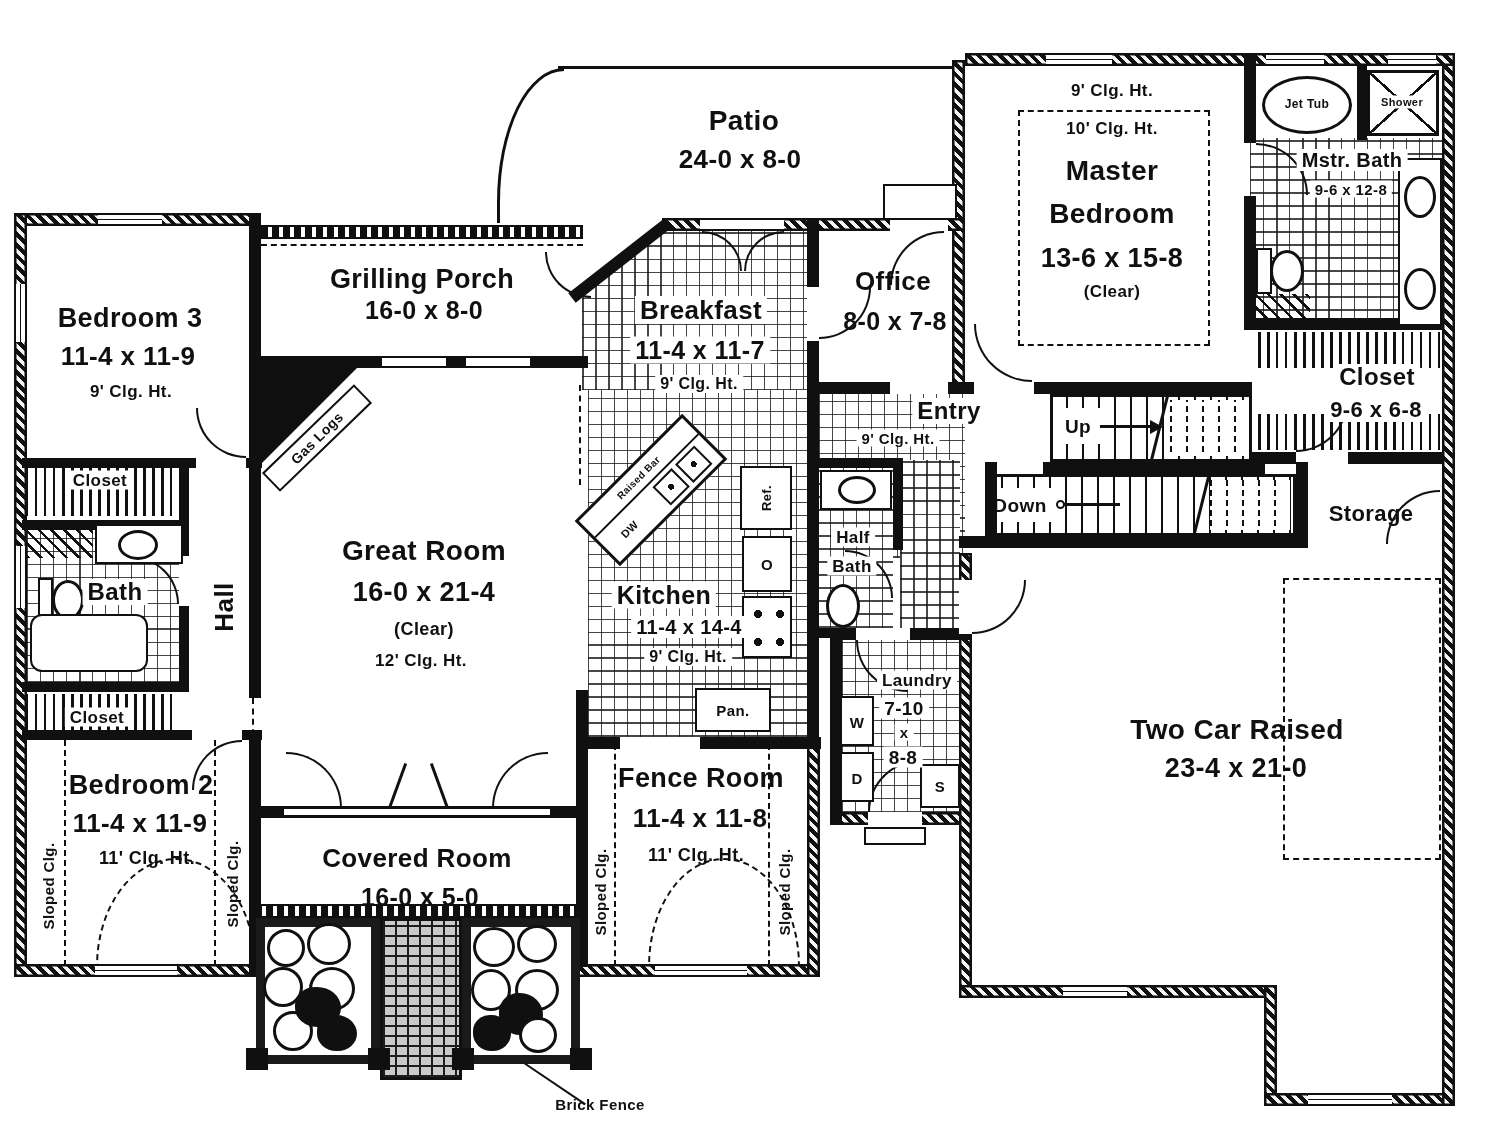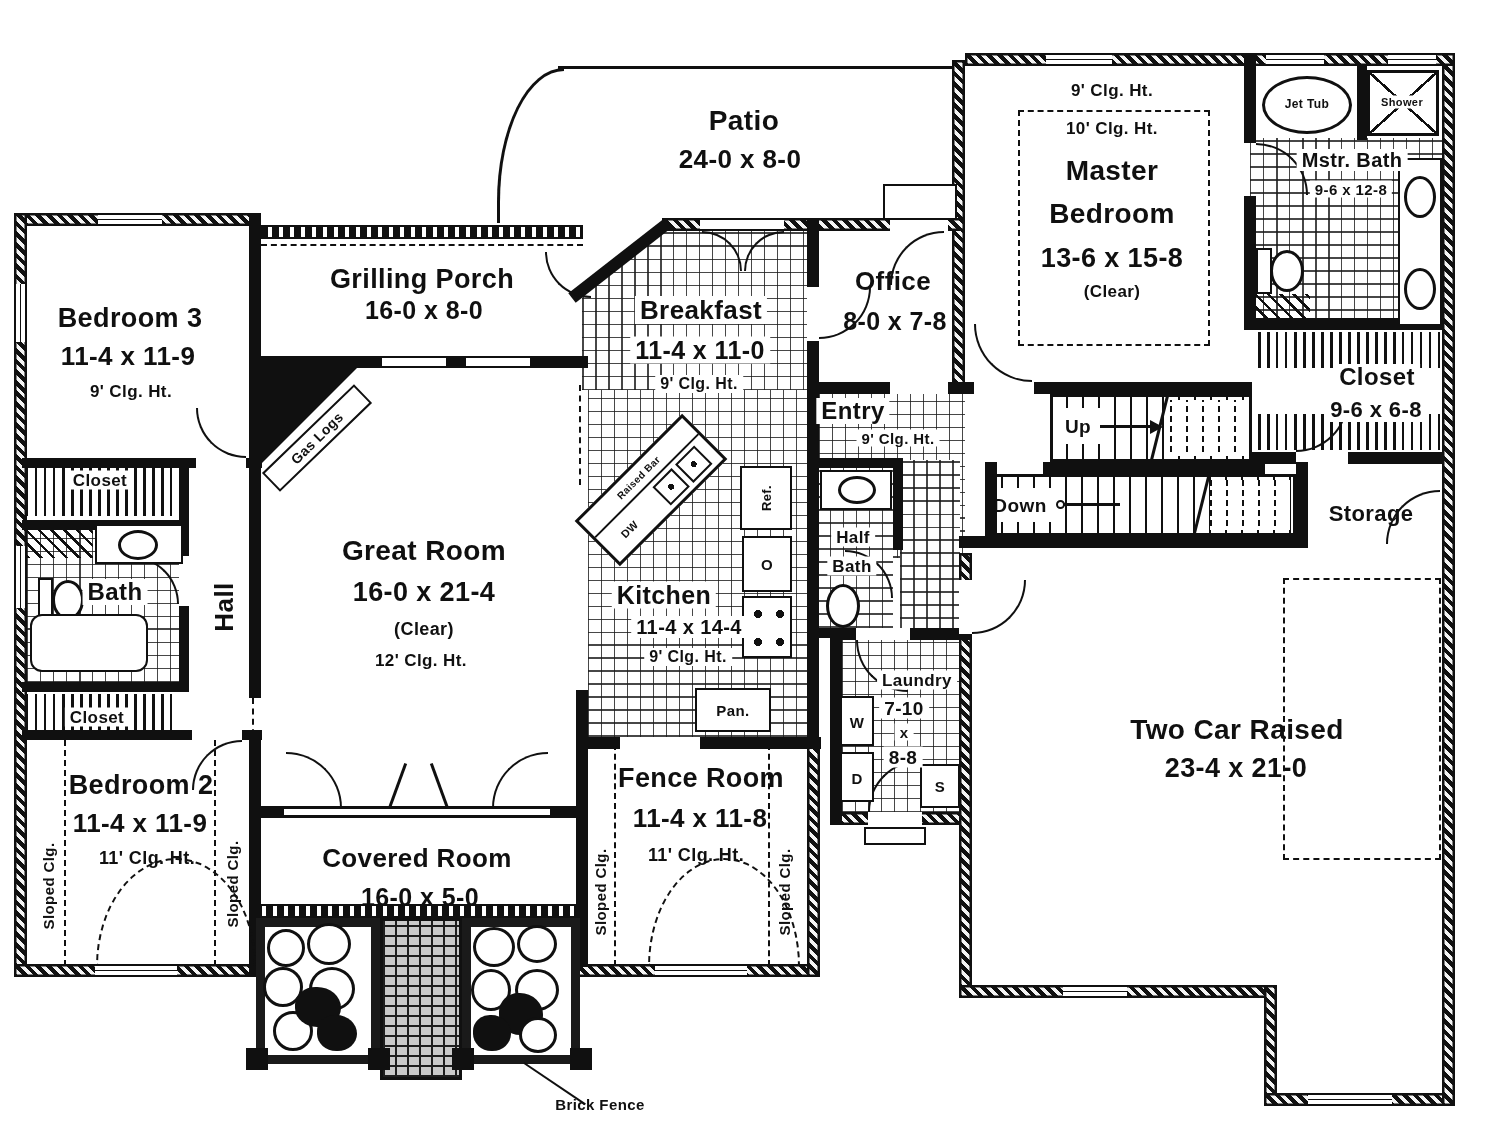--- a/index.html
+++ b/index.html
@@ -303,27 +303,27 @@
   <div class="L s18" style="left:147px;top:858px;">11' Clg. Ht.</div>
   <div class="L r90 s15" style="left:48px;top:886px;">Sloped Clg.</div>
   <div class="L r90 s15" style="left:232px;top:884px;">Sloped Clg.</div>
 
   <div class="L s28" style="left:424px;top:551px;">Great Room</div>
   <div class="L s27" style="left:424px;top:592px;">16-0 x 21-4</div>
   <div class="L s18" style="left:424px;top:629px;">(Clear)</div>
   <div class="L s17" style="left:421px;top:660px;">12' Clg. Ht.</div>
 
   <div class="L s26 halo" style="left:701px;top:310px;">Breakfast</div>
-  <div class="L s25 halo" style="left:700px;top:350px;">11-4 x 11-0</div>
+  <div class="L s25 halo" style="left:700px;top:350px;">11-4 x 11-7</div>
   <div class="L s16 halo" style="left:699px;top:384px;">9' Clg. Ht.</div>
 
   <div class="L s26" style="left:893px;top:281px;">Office</div>
   <div class="L s25" style="left:895px;top:321px;">8-0 x 7-8</div>
 
-  <div class="L s24 halo" style="left:853px;top:411px;">Entry</div>
+  <div class="L s24 halo" style="left:949px;top:411px;">Entry</div>
   <div class="L s15 halo" style="left:898px;top:438px;">9' Clg. Ht.</div>
 
   <div class="L s25 halo" style="left:664px;top:595px;">Kitchen</div>
   <div class="L s20 halo" style="left:689px;top:627px;">11-4 x 14-4</div>
   <div class="L s16 halo" style="left:688px;top:657px;">9' Clg. Ht.</div>
   <div class="L s15" style="left:767px;top:564px;">O</div>
   <div class="L s15" style="left:733px;top:710px;">Pan.</div>
 
   <div class="L s17 halo" style="left:853px;top:537px;">Half</div>
   <div class="L s17 halo" style="left:852px;top:566px;">Bath</div>

